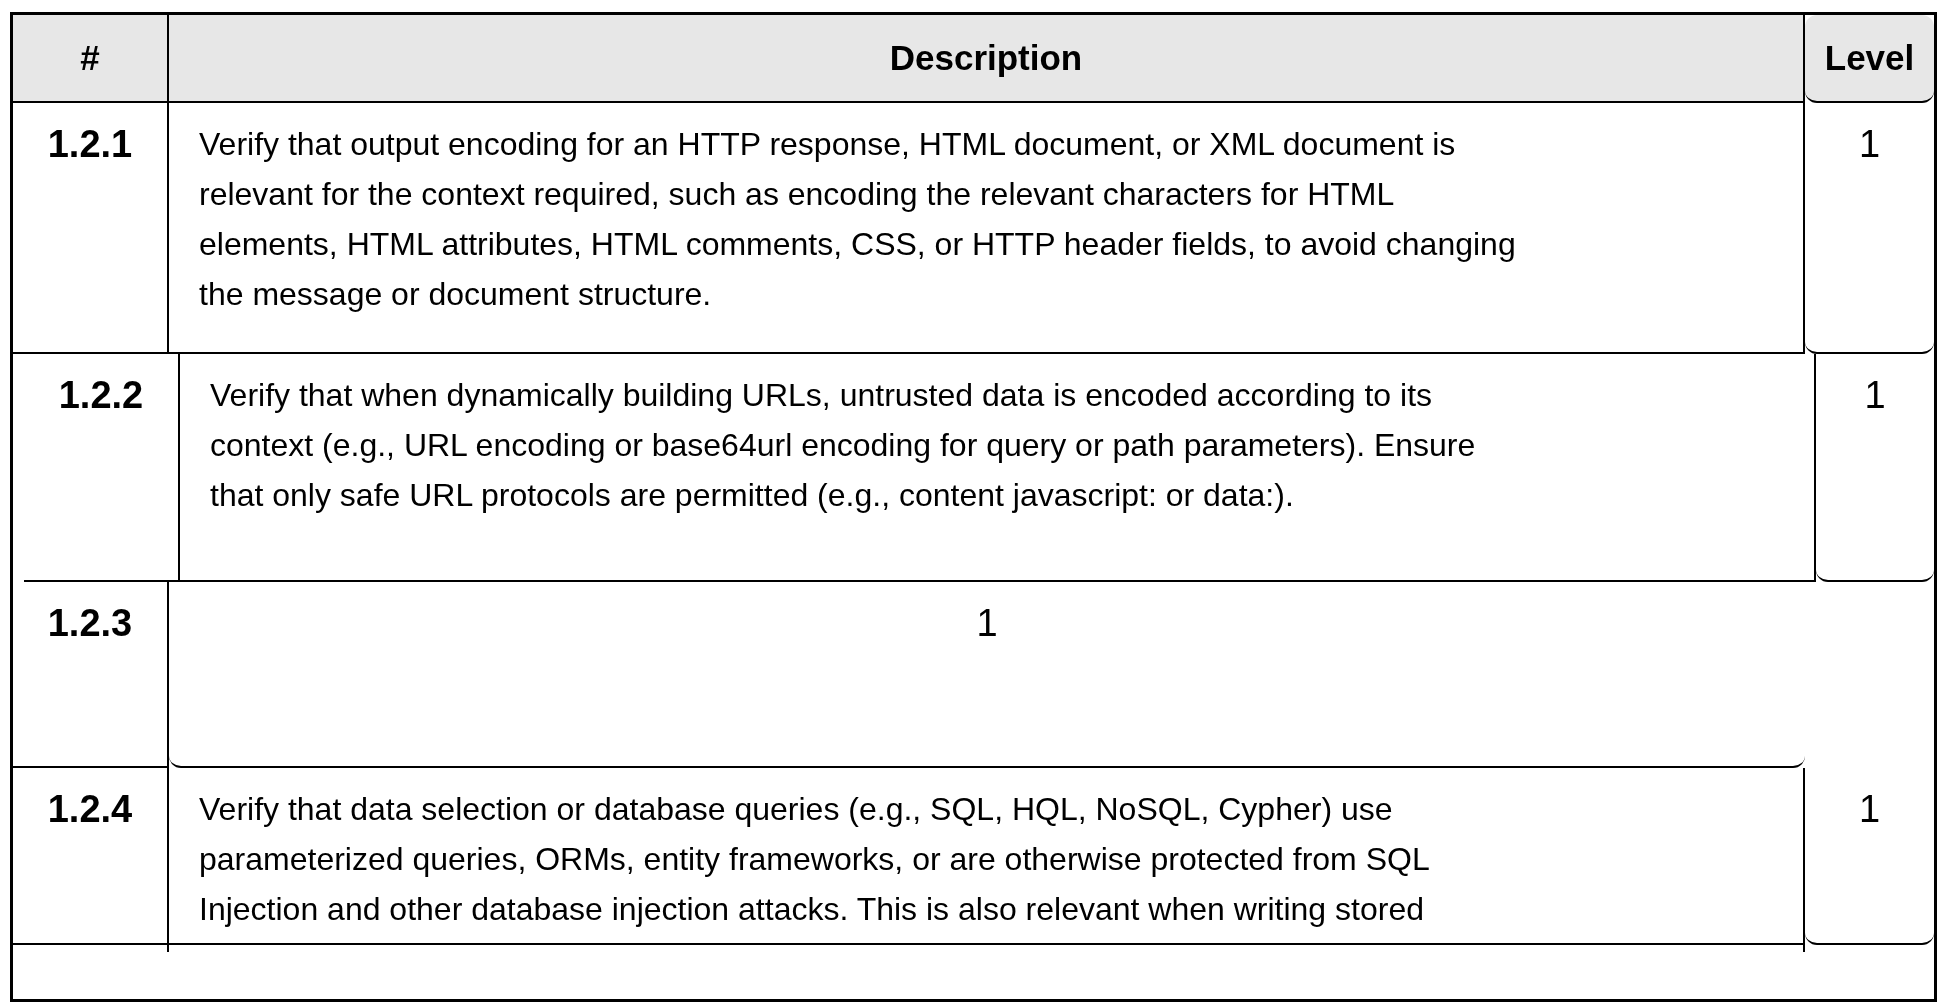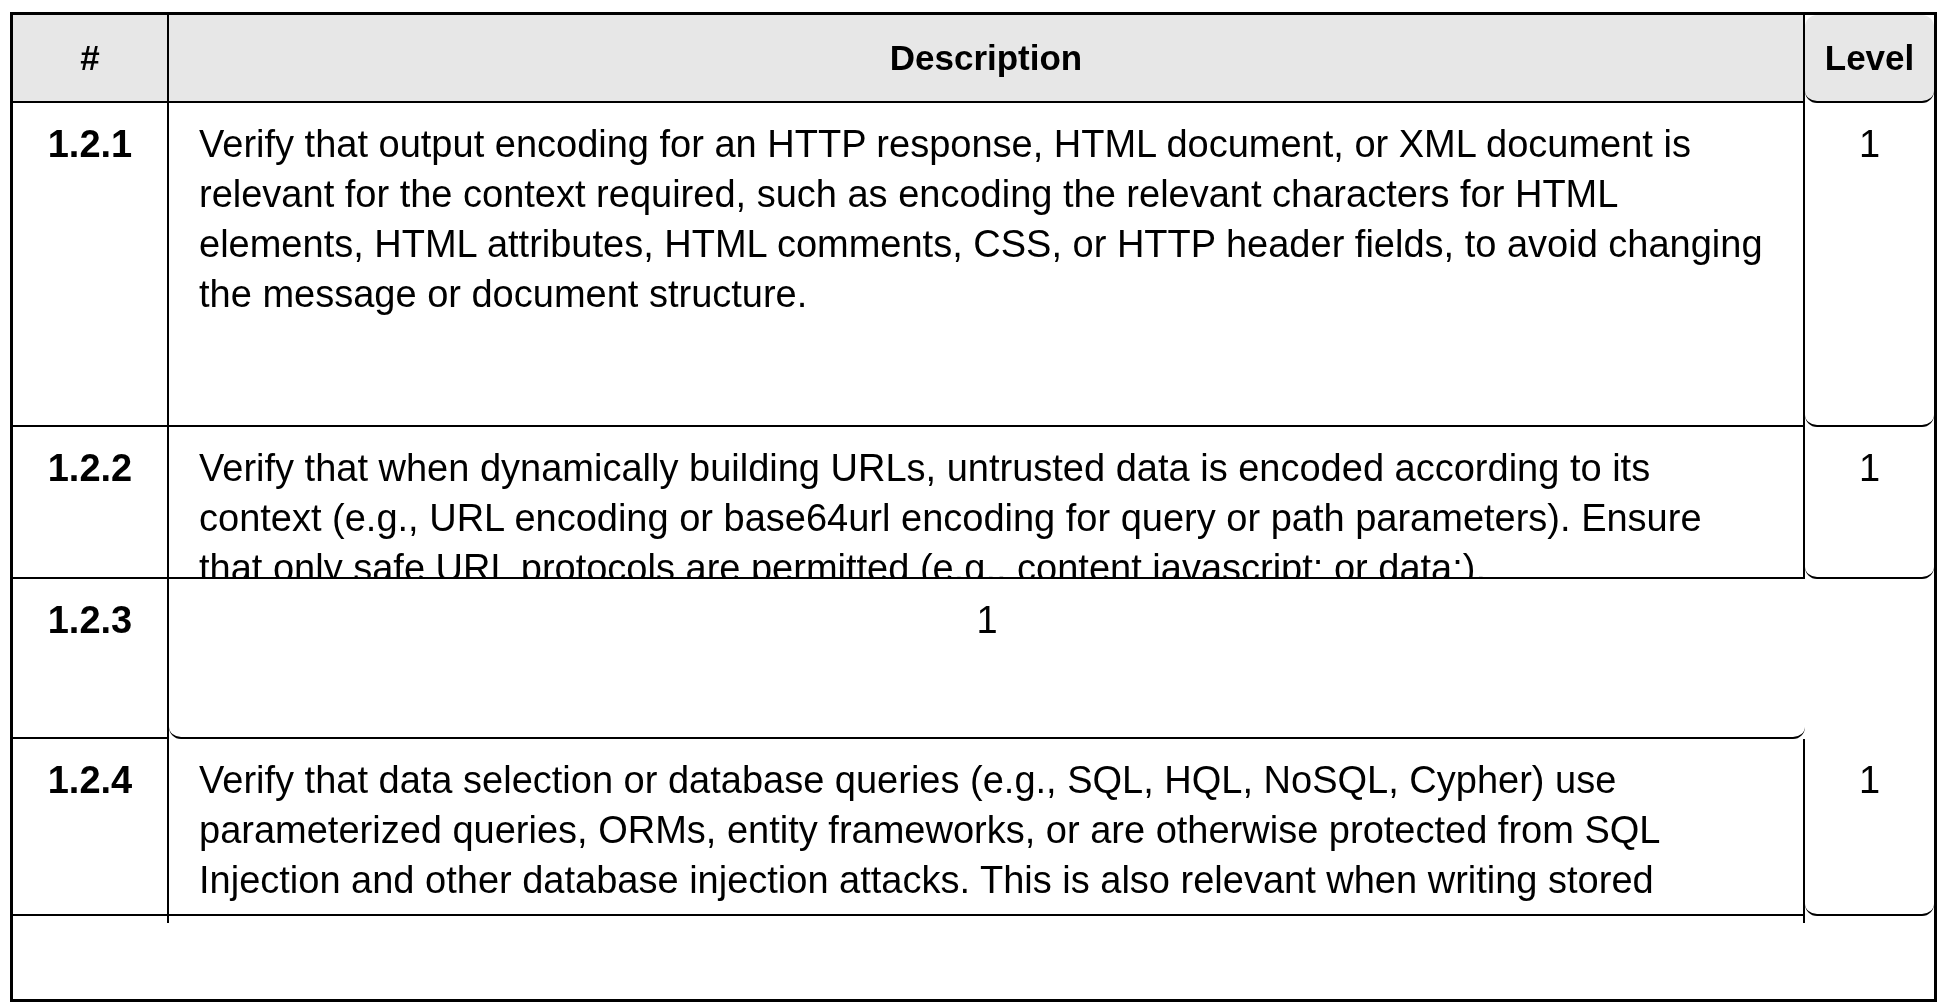--- a/index.html
+++ b/index.html
@@ -34,44 +34,44 @@
     box-sizing: border-box;
     border-right: 2px solid #000000;
     border-bottom: 2px solid #000000;
     overflow: hidden;
   }
   .cell:last-child {
     border-right: none;
     border-radius: 12px;
   }
   .row-header { height: 88px; }
-  .row-1 { height: 324px; }
-  .row-2 { height: 152px; }
-  .row-3 { height: 160px; }
+  .row-1 { height: 251px; }
+  .row-2 { height: 228px; margin-left: 11px; }
+  .row-3 { height: 186px; }
   .row-4 { height: 177px; }
   .row-stub { height: 7px; }
   .row-stub .cell { border-bottom: none; }
 
   .hcell {
     background: #e7e7e7;
     display: flex;
     align-items: center;
     justify-content: center;
     font-weight: 700;
     font-size: 35px;
   }
   .num-cell {
     text-align: center;
     font-weight: 700;
     font-size: 38px;
     line-height: 50px;
     padding-top: 16px;
   }
   .desc-cell {
-    font-size: 38px;
+    font-size: 32px;
     line-height: 50px;
     padding: 16px 18px 0 30px;
     white-space: pre-line;
     text-align: left;
   }
   .level-cell {
     text-align: center;
     font-size: 38px;
     line-height: 50px;
     padding-top: 16px;

